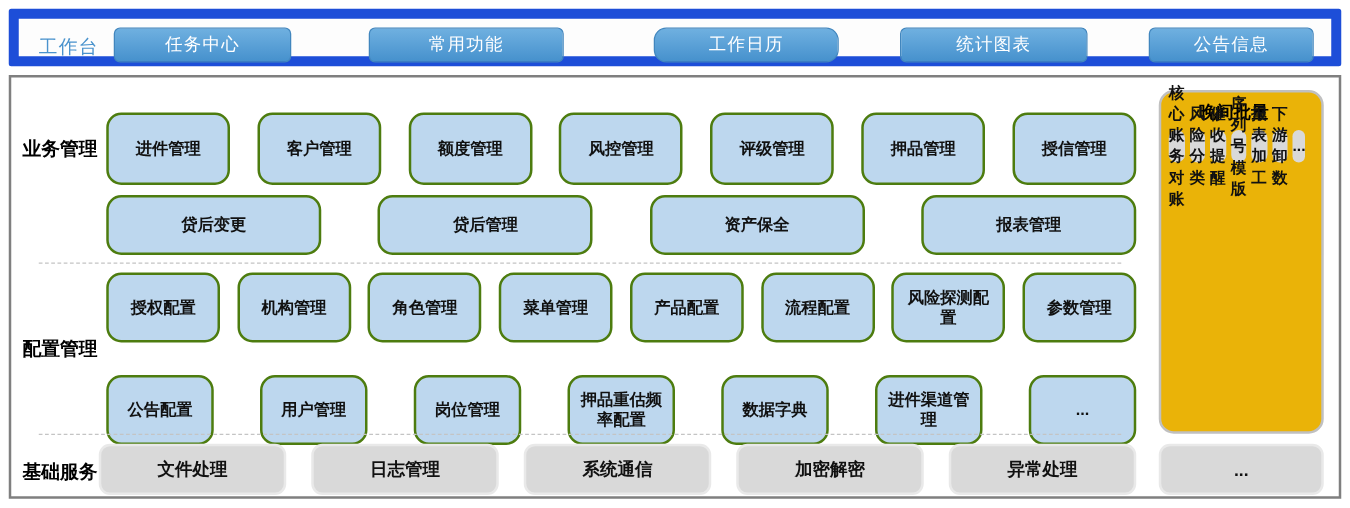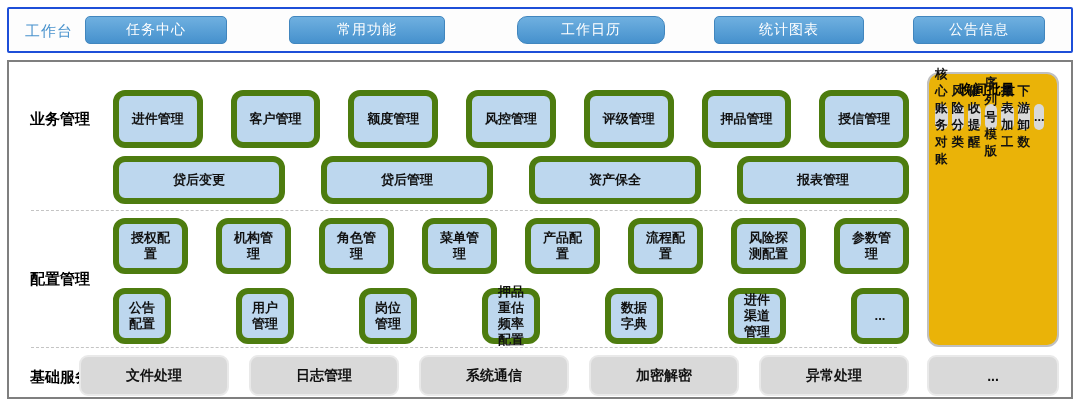--- a/index.html
+++ b/index.html
@@ -6,21 +6,21 @@
   html, body { margin: 0; padding: 0; background: #ffffff; }
   body {
     width: 1080px; height: 406px; position: relative;
     font-family: "Liberation Sans", "DejaVu Sans", sans-serif;
     color: #111;
   }
 
   
   .topbar {
     position: absolute; left: 7px; top: 7px; width: 1066px; height: 46px;
-    background: #fdfdfd; border: 2px solid #1d4ed8; border-radius: 2px;
+    background: #fdfdfd; border: 8px solid #1d4ed8; border-radius: 2px;
   }
   .topbar-label {
     position: absolute; left: 16px; top: 13px;
     font-size: 15px; color: #4a93cd; letter-spacing: 1px;
   }
   .top-btn {
     position: absolute; top: 7px; height: 28px;
     background: linear-gradient(#6fb0e0, #4691cd);
     border: 1px solid #4186be; border-radius: 5px;
     color: #ffffff; font-size: 14px; letter-spacing: 1px;
@@ -31,42 +31,42 @@
   .top-btn:nth-of-type(3) { left: 508px; width: 148px; border-radius: 10px; }
   .top-btn:nth-of-type(4) { left: 705px; width: 150px; }
   .top-btn:nth-of-type(5) { left: 904px; width: 132px; }
 
   
   .main {
     position: absolute; left: 7px; top: 60px; width: 1066px; height: 339px;
     background: #ffffff; border: 2px solid #7f7f7f;
   }
   .section-label {
-    position: absolute; left: 12px; width: 78px; text-align: center;
+    position: absolute; left: 0; width: 78px; text-align: center;
     font-size: 15px; font-weight: bold; color: #000;
   }
   .label-business { top: 48px; }
   .label-config   { top: 208px; }
   .label-base     { top: 306px; }
 
   .row {
     position: absolute; left: 76px; width: 824px;
     display: flex; justify-content: space-between; align-items: stretch;
   }
   .row-biz1  { top: 28px;  height: 58px; }
   .row-biz2  { top: 94px;  height: 48px; }
   .row-cfg1  { top: 156px; height: 56px; }
-  .row-cfg2  { top: 226px; height: 56px; gap: 37px; }
+  .row-cfg2  { top: 238px; height: 56px; gap: 37px; }
   .row-base  { top: 293px; height: 41px; left: 70px; width: 830px; }
 
   .blue-box {
-    background: #bdd7ee; border: 6px solid #4d7c0f; border-radius: 12px;
+    background: #bdd7ee; border: 2px solid #4d7c0f; border-radius: 12px;
     display: flex; align-items: center; justify-content: center;
     text-align: center; font-size: 13px; font-weight: bold;
-    line-height: 1.25; padding: 0 8px; margin-left: 28px;
+    line-height: 1.25; padding: 0 8px;
   }
   .row-biz1 .blue-box { width: 99px; }
   .row-biz2 .blue-box { width: 172px; }
   .row-cfg1 .blue-box, .row-cfg2 .blue-box { width: 91px; }
 
   .gray-box {
     background: #d9d9d9; border: 2px solid #e9e9e9; border-radius: 9px;
     display: flex; align-items: center; justify-content: center;
     text-align: center; font-size: 14px; font-weight: bold;
   }

